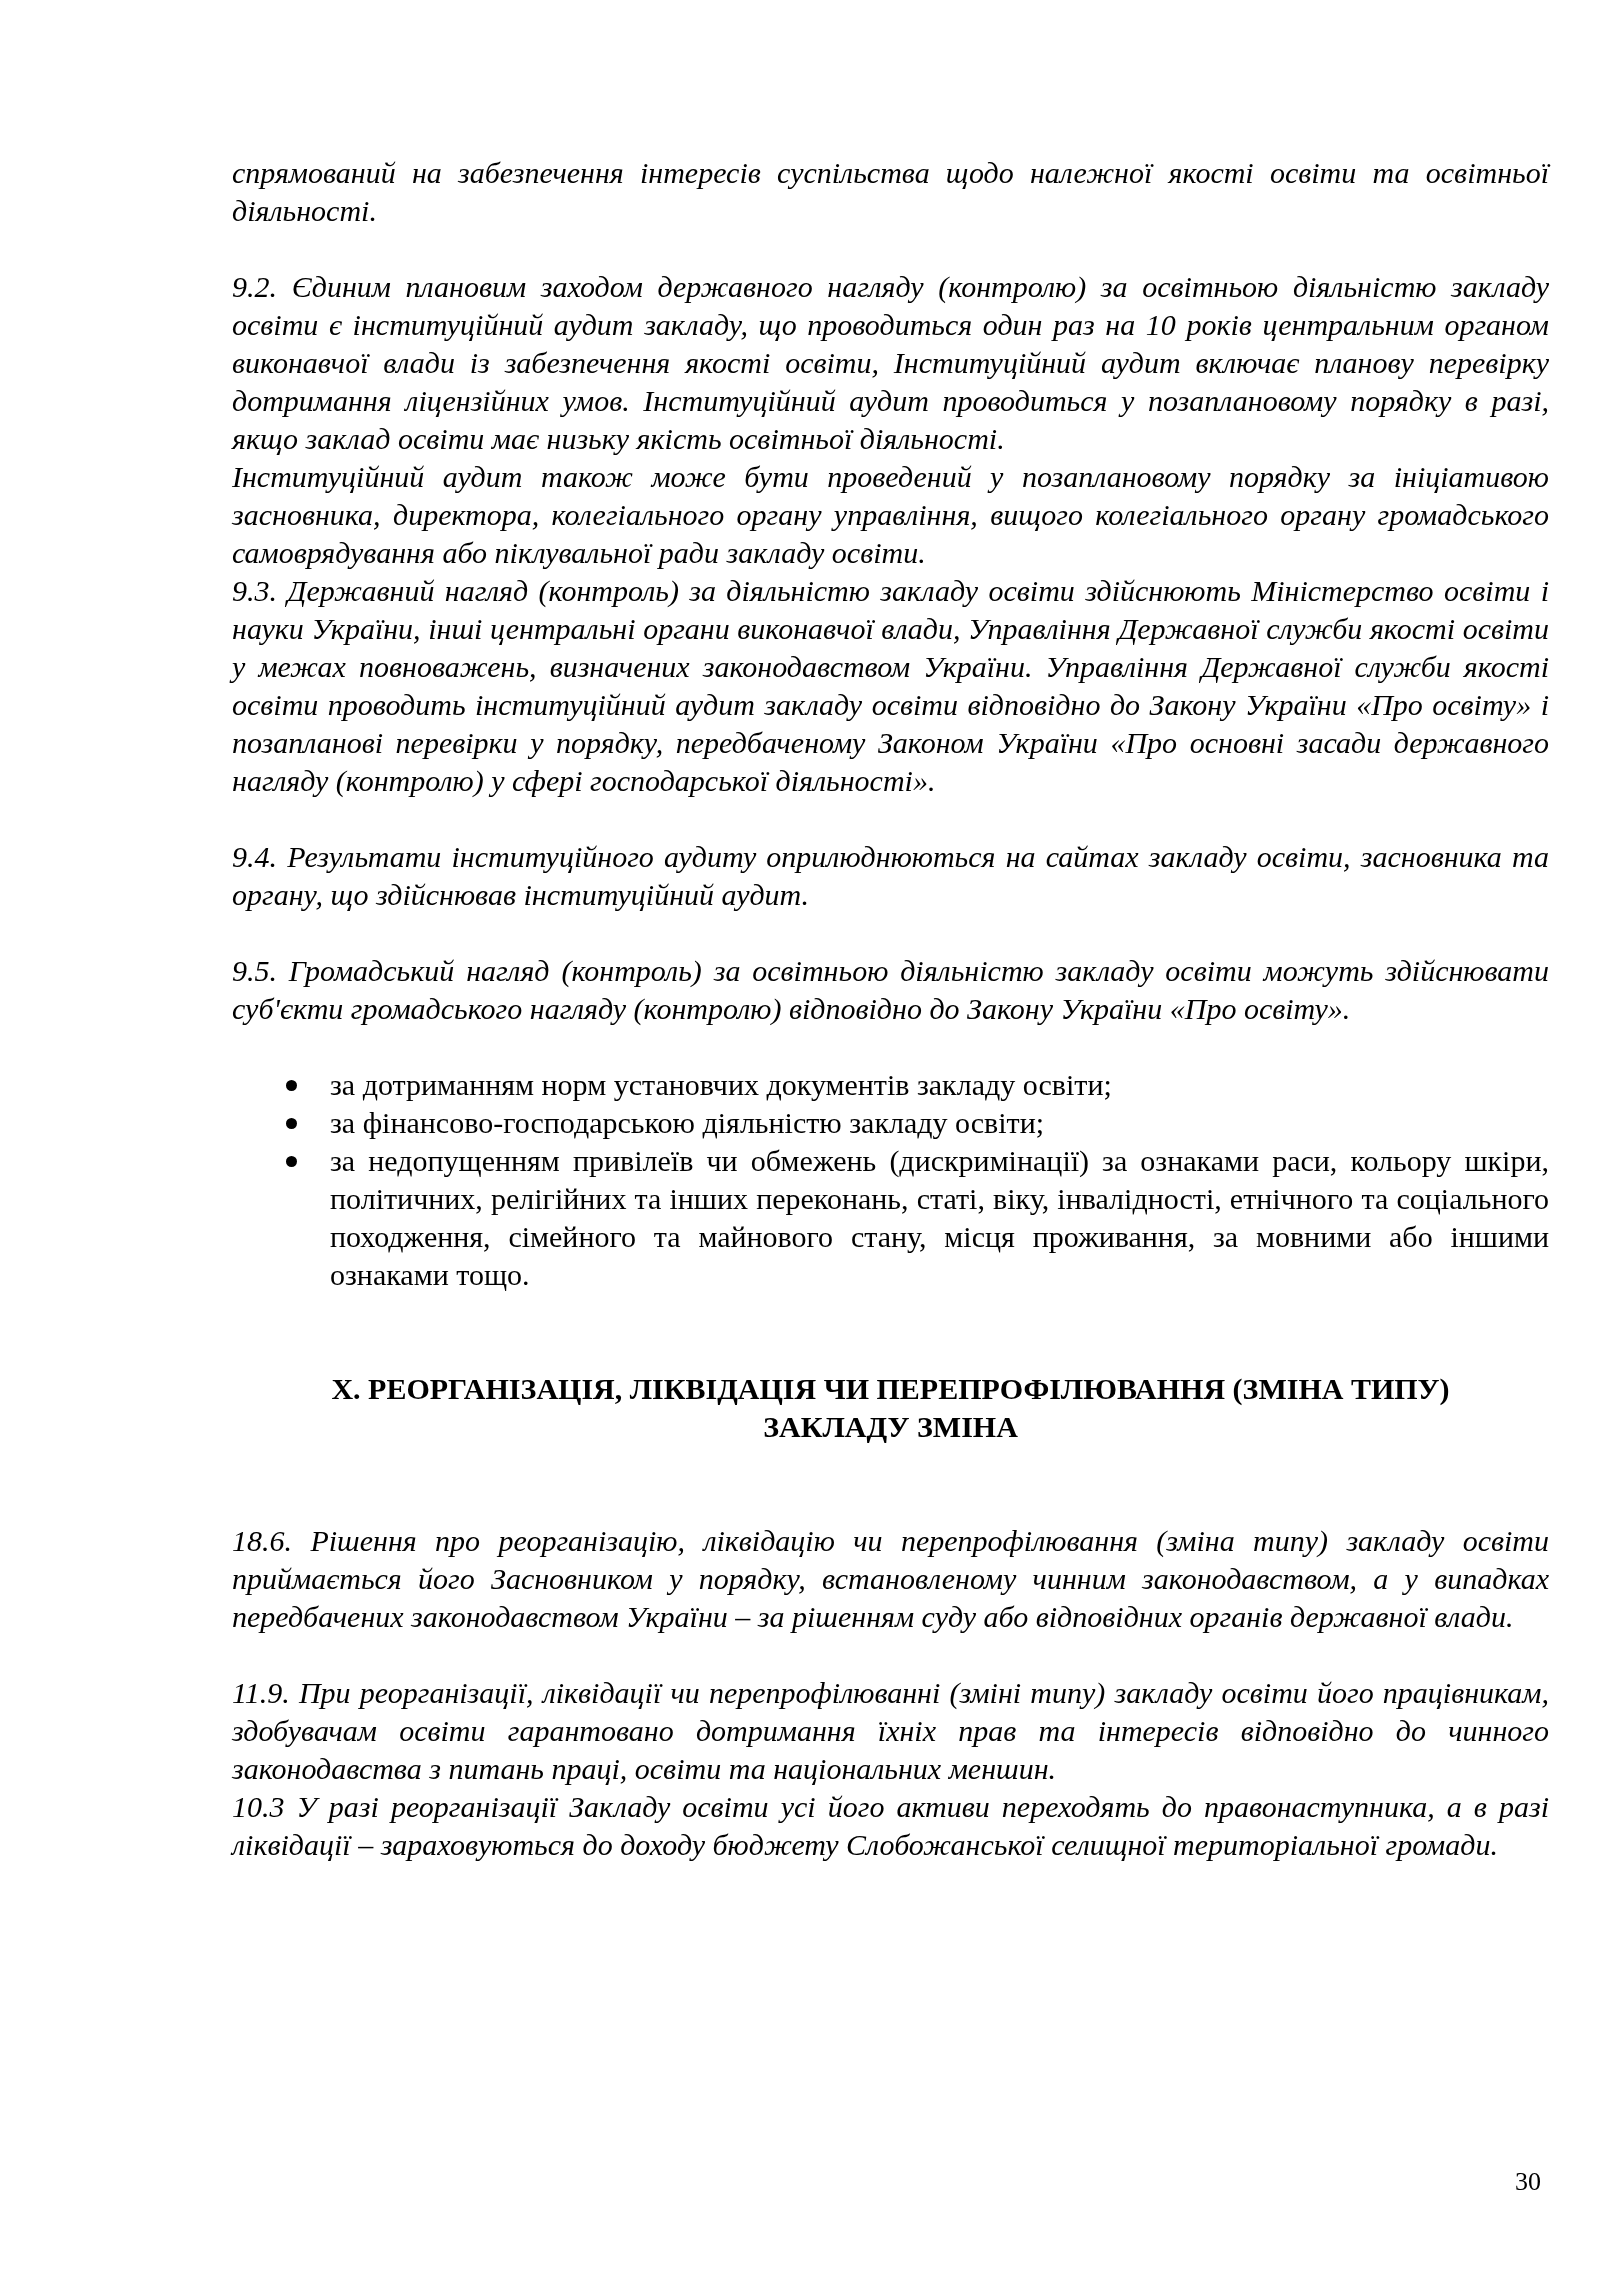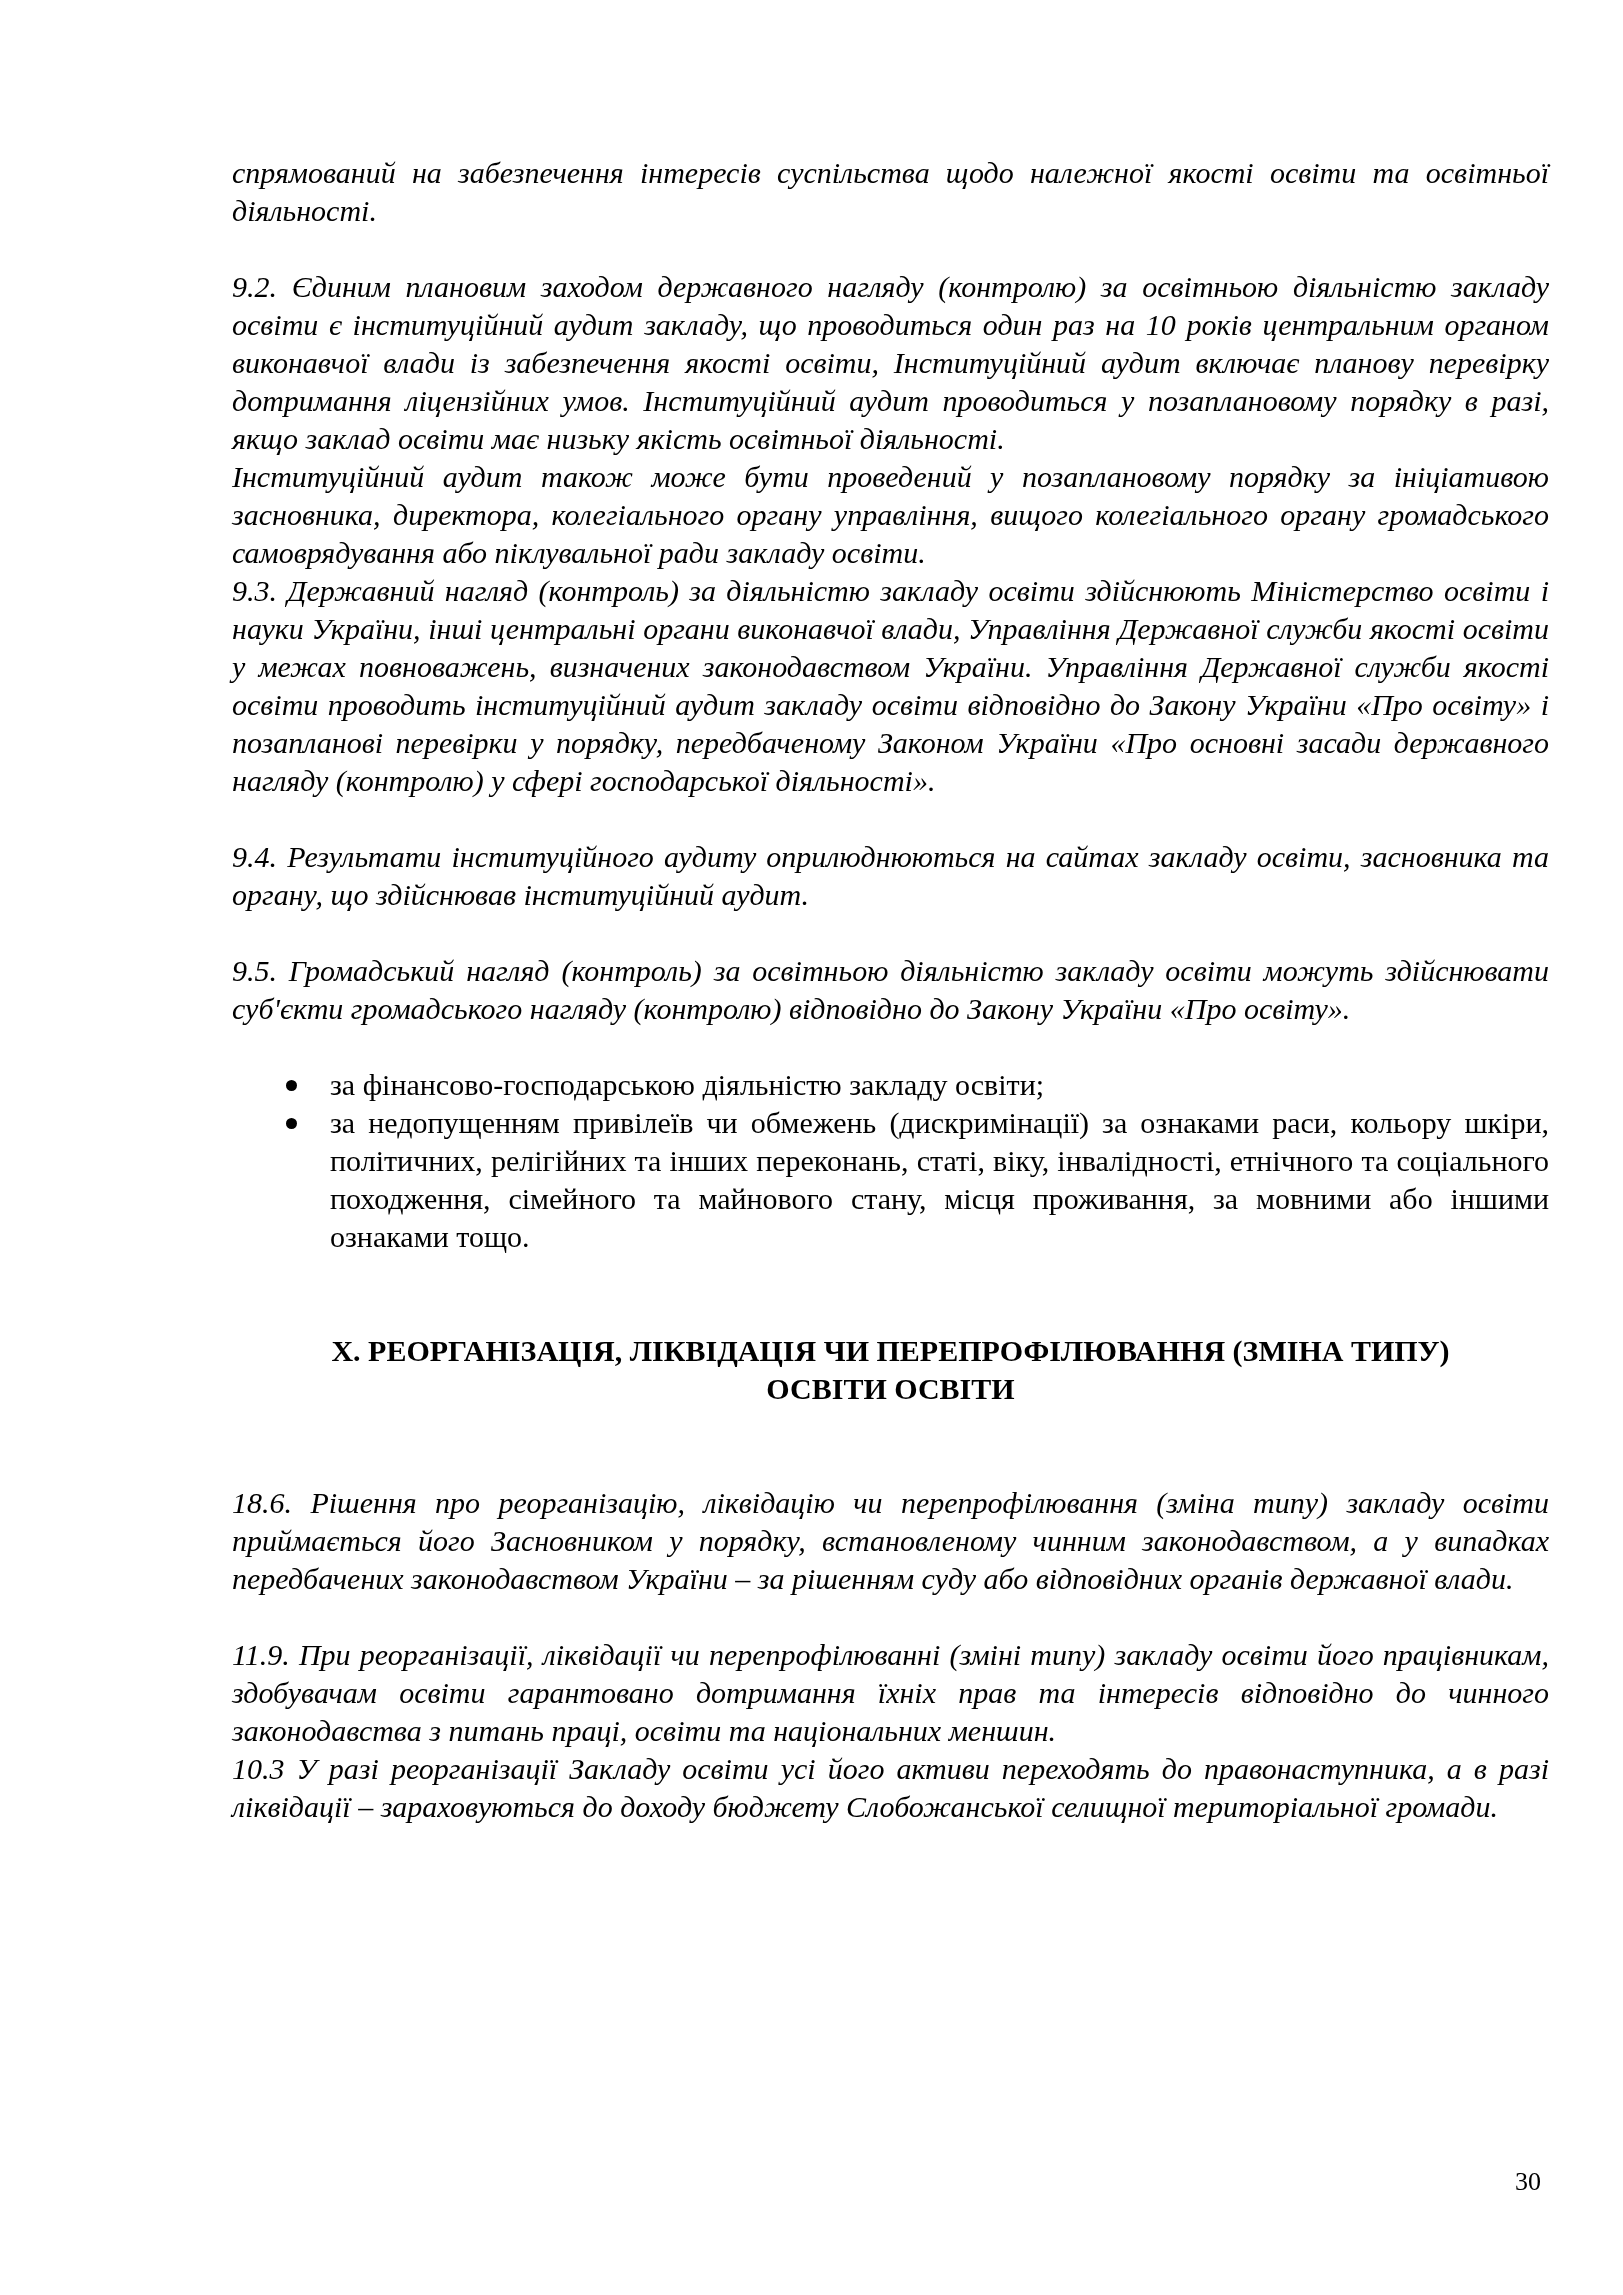--- a/index.html
+++ b/index.html
@@ -81,31 +81,35 @@
   <p class="p">9.3. Державний нагляд (контроль) за діяльністю закладу освіти здійснюють Міністерство освіти і науки України, інші центральні органи виконавчої влади, Управління Державної служби якості освіти у межах повноважень, визначених законодавством України. Управління Державної служби якості освіти проводить інституційний аудит закладу освіти відповідно до Закону України «Про освіту» і позапланові перевірки у порядку, передбаченому Законом України «Про основні засади державного нагляду (контролю) у сфері господарської діяльності».</p>
 
   <p class="p gap-1">9.4. Результати інституційного аудиту оприлюднюються на сайтах закладу освіти, засновника та органу, що здійснював інституційний аудит.</p>
 
   <p class="p gap-1">9.5. Громадський нагляд (контроль) за освітньою діяльністю закладу освіти можуть здійснювати суб'єкти громадського нагляду (контролю) відповідно до Закону України «Про освіту».</p>
 
 
   <ul class="bullets">
     <li>
       <span class="bullet-dot"></span>
+      <span>за дотриманням норм установчих документів закладу освіти;</span>
+    </li>
+    <li>
+      <span class="bullet-dot"></span>
       <span>за фінансово-господарською діяльністю закладу освіти;</span>
     </li>
     <li>
       <span class="bullet-dot"></span>
       <span>за недопущенням привілеїв чи обмежень (дискримінації) за ознаками раси, кольору шкіри, політичних, релігійних та інших переконань, статі, віку, інвалідності, етнічного та соціального походження, сімейного та майнового стану, місця проживання, за мовними або іншими ознаками тощо.</span>
     </li>
   </ul>
 
   <h2 class="heading">
     <span>X. РЕОРГАНІЗАЦІЯ, ЛІКВІДАЦІЯ ЧИ ПЕРЕПРОФІЛЮВАННЯ (ЗМІНА ТИПУ)</span>
-    <span>ОСВІТИ ОСВІТИ</span>
+    <span>ЗАКЛАДУ ЗМІНА</span>
   </h2>
 
   <p class="p after-heading">18.6. Рішення про реорганізацію, ліквідацію чи перепрофілювання (зміна типу) закладу освіти приймається його Засновником у порядку, встановленому чинним законодавством, а у випадках передбачених законодавством України – за рішенням суду або відповідних органів державної влади.</p>
 
   <p class="p gap-1">11.9. При реорганізації, ліквідації чи перепрофілюванні (зміні типу) закладу освіти його працівникам, здобувачам освіти гарантовано дотримання їхніх прав та інтересів відповідно до чинного законодавства з питань праці, освіти та національних меншин.</p>
 
   <p class="p">10.3 У разі реорганізації Закладу освіти усі його активи переходять до правонаступника, а в разі ліквідації – зараховуються до доходу бюджету Слобожанської селищної територіальної громади.</p>
 
 </div>
 

